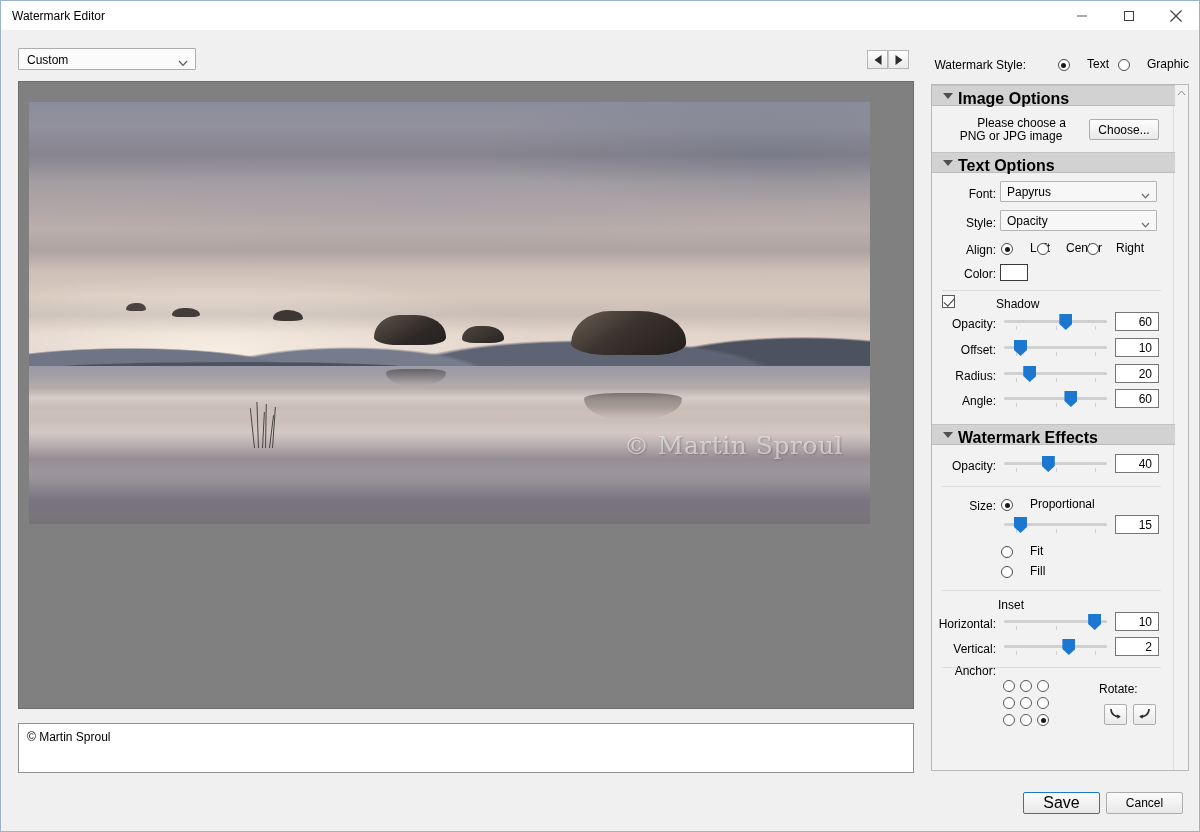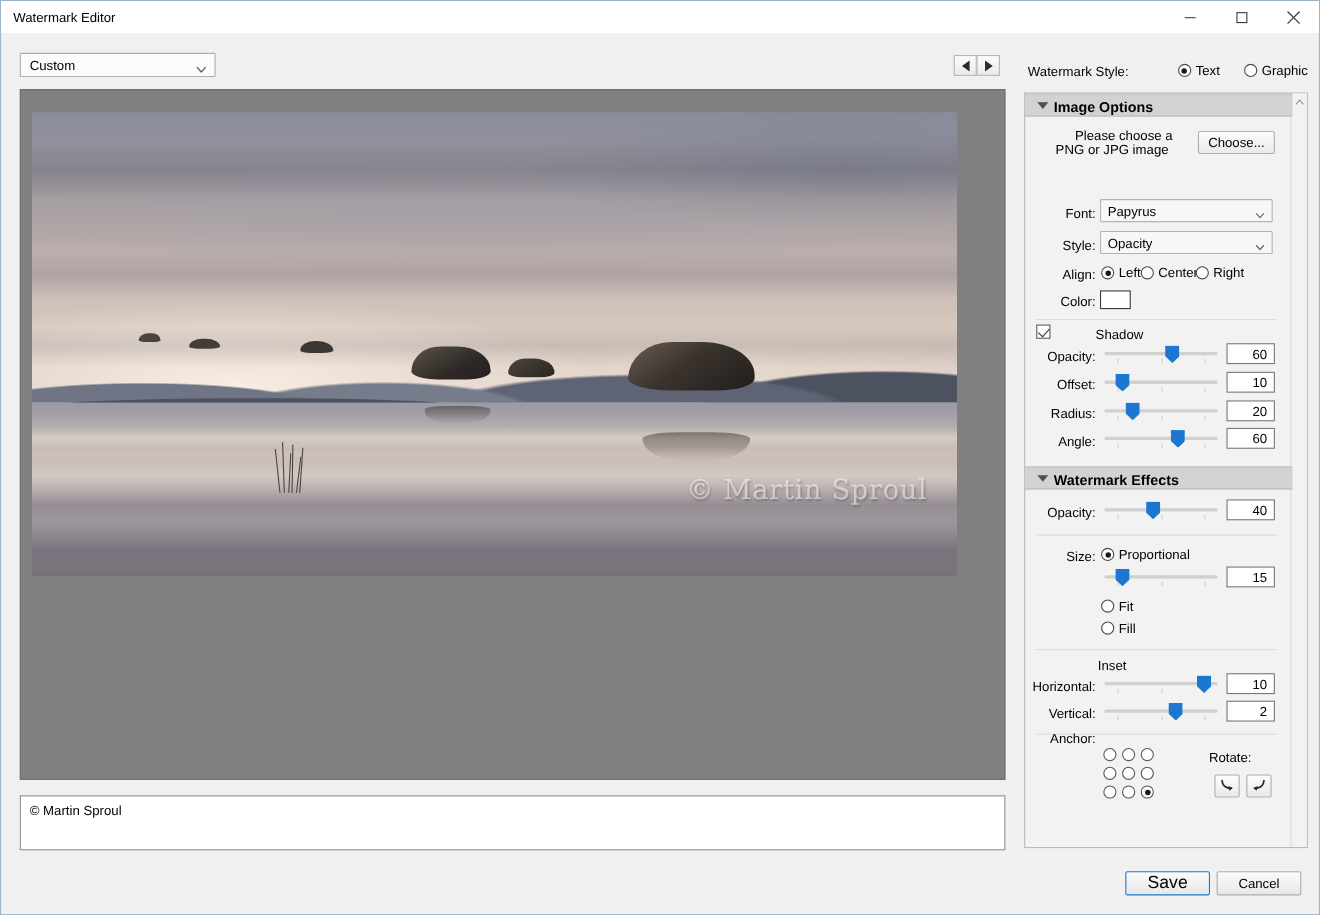--- a/index.html
+++ b/index.html
@@ -104,38 +104,38 @@
   
   #textbox {
     position:absolute; left:17px; top:722px; width:896px; height:50px;
     background:#fff; border:1px solid #8e8e8e;
   }
   #textbox-value { position:absolute; left:8px; top:6px; font-size:12px; }
 
   
   #wstyle-row { position:absolute; left:930px; top:56px; width:258px; height:18px; font-size:12px; }
   #wstyle-label { position:absolute; right:163px; top:1px; }
-  .radio-wrap { position:absolute; top:0; display:flex; align-items:center; gap:4px; }
+  .radio-wrap { position:absolute; top:0; display:flex; align-items:flex-end; gap:17px; }
   #rb-text { right:80px; } #rb-graphic { right:0px; }
 
   .radio { width:12px; height:12px; border-radius:50%; border:1px solid #4a4a4a; background:#fff; position:relative; flex:none; }
   .radio.on::after { content:""; position:absolute; left:2.5px; top:2.5px; width:5px; height:5px; border-radius:50%; background:#1a1a1a; }
 
   #panel {
     position:absolute; left:930px; top:83px; width:258px; height:687px;
     background:#f2f2f2; border:1px solid #b9b9b9;
   }
   #panel-scroll { position:absolute; right:0; top:0; width:15px; height:100%; background:#f2f2f2; border-left:1px solid #dcdcdc; }
   #panel-scroll-up { position:absolute; left:0; top:0; width:15px; height:15px; }
   #panel-scroll-up svg { position:absolute; left:3px; top:5px; }
 
   .sec-header {
     position:absolute; left:0; width:243px; height:21px;
     background:#d2d2d2; border-top:1px solid #c2c2c2; border-bottom:1px solid #bcbcbc;
-    font-weight:bold; font-size:13px;
+    font-weight:bold; font-size:16px;
   }
   .sec-header .caret { position:absolute; left:11px; top:7px; width:0;height:0;
     border-left:5px solid transparent; border-right:5px solid transparent; border-top:6px solid #4f4f4f; }
   .sec-header .sec-title { position:absolute; left:26px; top:4px; }
 
   .divider { position:absolute; left:12px; width:219px; height:1px; background:#dcdcdc; }
 
   .lbl { position:absolute; font-size:12px; text-align:right; }
   .lbl-l { position:absolute; font-size:12px; }
 
@@ -297,20 +297,24 @@
   <div class="sec-header" style="left:931px; top:84px;">
     <span class="caret"></span>
     <span class="sec-title">Image Options</span>
   </div>
   <span class="lbl" style="left:955px; top:115px; width:110px; text-align:right;">Please choose a</span>
   <span class="lbl" style="left:955px; top:128px; width:110px; text-align:center;">PNG or JPG image</span>
   <div class="btn" style="left:1088px; top:118px; width:70px; height:21px;">
     <span>Choose...</span>
   </div>
 
+  <div class="sec-header" style="left:931px; top:151px;">
+    <span class="caret"></span>
+    <span class="sec-title">Text Options</span>
+  </div>
 
   <span class="lbl" style="left:935px; top:186px; width:60px;">Font:</span>
   <div class="combo" style="left:999px; top:180px; width:157px;">
     <span class="cval">Papyrus</span>
     <span class="carrow">
       <svg width="9" height="6" viewBox="0 0 9 6">
           <path d="M1 1 L4.5 4.8 L8 1" fill="none" stroke="#6b6b6b" stroke-width="1.2"></path>
         </svg>
     </span>
   </div>

